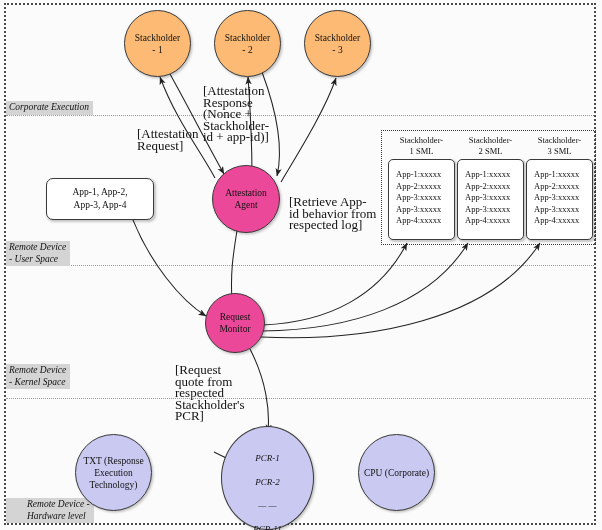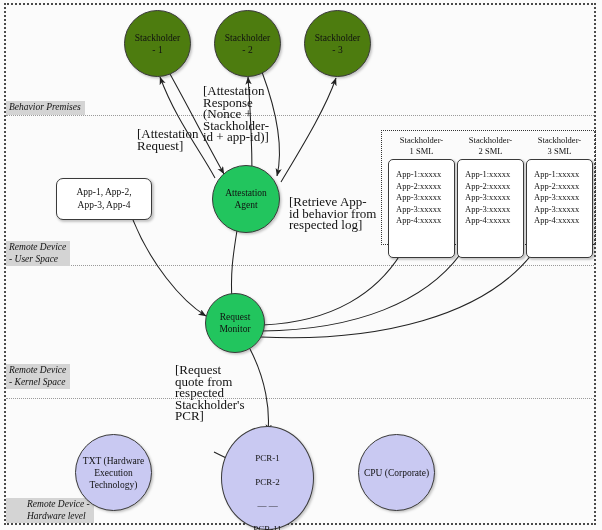--- a/index.html
+++ b/index.html
@@ -54,26 +54,27 @@
     display: flex;
     align-items: center;
     justify-content: center;
     text-align: center;
     font-size: 9.5px;
     line-height: 12px;
     color: #111;
     white-space: pre-line;
     box-shadow: 1.5px 1.5px 2.5px rgba(0,0,0,0.22);
   }
-  .green { background: #4d7c0f; }
-  .pink  { background: #22c55e; }
+  .green { background: #fdba74; }
+  .pink  { background: #ec4899; }
   .purple{ background: #c9c9f2; }
   .pcr-circle {
     display: block;
     padding-top: 14px;
+    font-style: italic;
   }
   .pcr-circle .pcr-line {
     display: block;
     font-size: 9px;
     line-height: 11.5px;
     text-align: center;
   }
   .app-box {
     position: absolute;
     border: 1.3px solid #3a3a3a;
@@ -116,21 +117,21 @@
     line-height: 10.5px;
     color: #111;
     white-space: pre-line;
   }
   .sml-box {
     margin-top: 3px;
     border: 1.1px solid #3a3a3a;
     border-radius: 5px;
     background: #ffffff;
     box-sizing: border-box;
-    height: 99px;
+    height: 81px;
     padding: 9px 0 0 7px;
     box-shadow: 1.2px 1.2px 2px rgba(0,0,0,0.2);
   }
   .sml-row {
     font-size: 8.5px;
     line-height: 11.6px;
     color: #111;
     white-space: nowrap;
   }
 </style>
@@ -172,45 +173,45 @@
       <path d="M262,331 C350,330 430,305 468,243"></path>
 
       <path d="M261,337 C370,342 490,320 540,243"></path>
 
       <path d="M250,349 C266,380 270,410 268,432"></path>
 
       <path d="M214,452 C222,456 228,459 235,462"></path>
     </g>
   </svg>
 
-  <div class="zone-label" style="left:6px; top:101px;">Behavior Premises</div>
+  <div class="zone-label" style="left:6px; top:101px;">Corporate Execution</div>
   <div class="zone-label" style="left:6px; top:241px;">Remote Device
  - User Space</div>
   <div class="zone-label" style="left:6px; top:364px;">Remote Device
  - Kernel Space</div>
   <div class="zone-label" style="left:6px; top:498px;padding-left:21px;">Remote Device -
  Hardware level</div>
 
   <div class="node-circle green" style="left:124px; top:10px; width:67px; height:67px;">Stackholder
 - 1</div>
   <div class="node-circle green" style="left:214px; top:10px; width:67px; height:67px;">Stackholder
 - 2</div>
   <div class="node-circle green" style="left:304px; top:10px; width:67px; height:67px;">Stackholder
 - 3</div>
 
   <div class="node-circle pink" style="left:212px; top:165px; width:68px; height:68px;">Attestation
 Agent</div>
 
   <div class="node-circle pink" style="left:205px; top:293px; width:60px; height:60px;">Request
 Monitor</div>
 
-  <div class="app-box" style="left:56px; top:178px; width:96px; height:42px;">App-1, App-2,
+  <div class="app-box" style="left:46px; top:178px; width:108px; height:42px;">App-1, App-2,
 App-3, App-4</div>
 
-  <div class="node-circle purple" style="left:75px; top:434px; width:77px; height:77px;">TXT (Hardware
+  <div class="node-circle purple" style="left:75px; top:434px; width:77px; height:77px;">TXT (Response
 Execution
 Technology)</div>
 
   <div class="node-circle purple pcr-circle" style="left:221px; top:426px; width:93px; height:104px;">
     <span class="pcr-line">PCR-1</span>
     <span class="pcr-line">PCR-2</span>
     <span class="pcr-line">— —</span>
     <span class="pcr-line">PCR-11</span>
     
     

